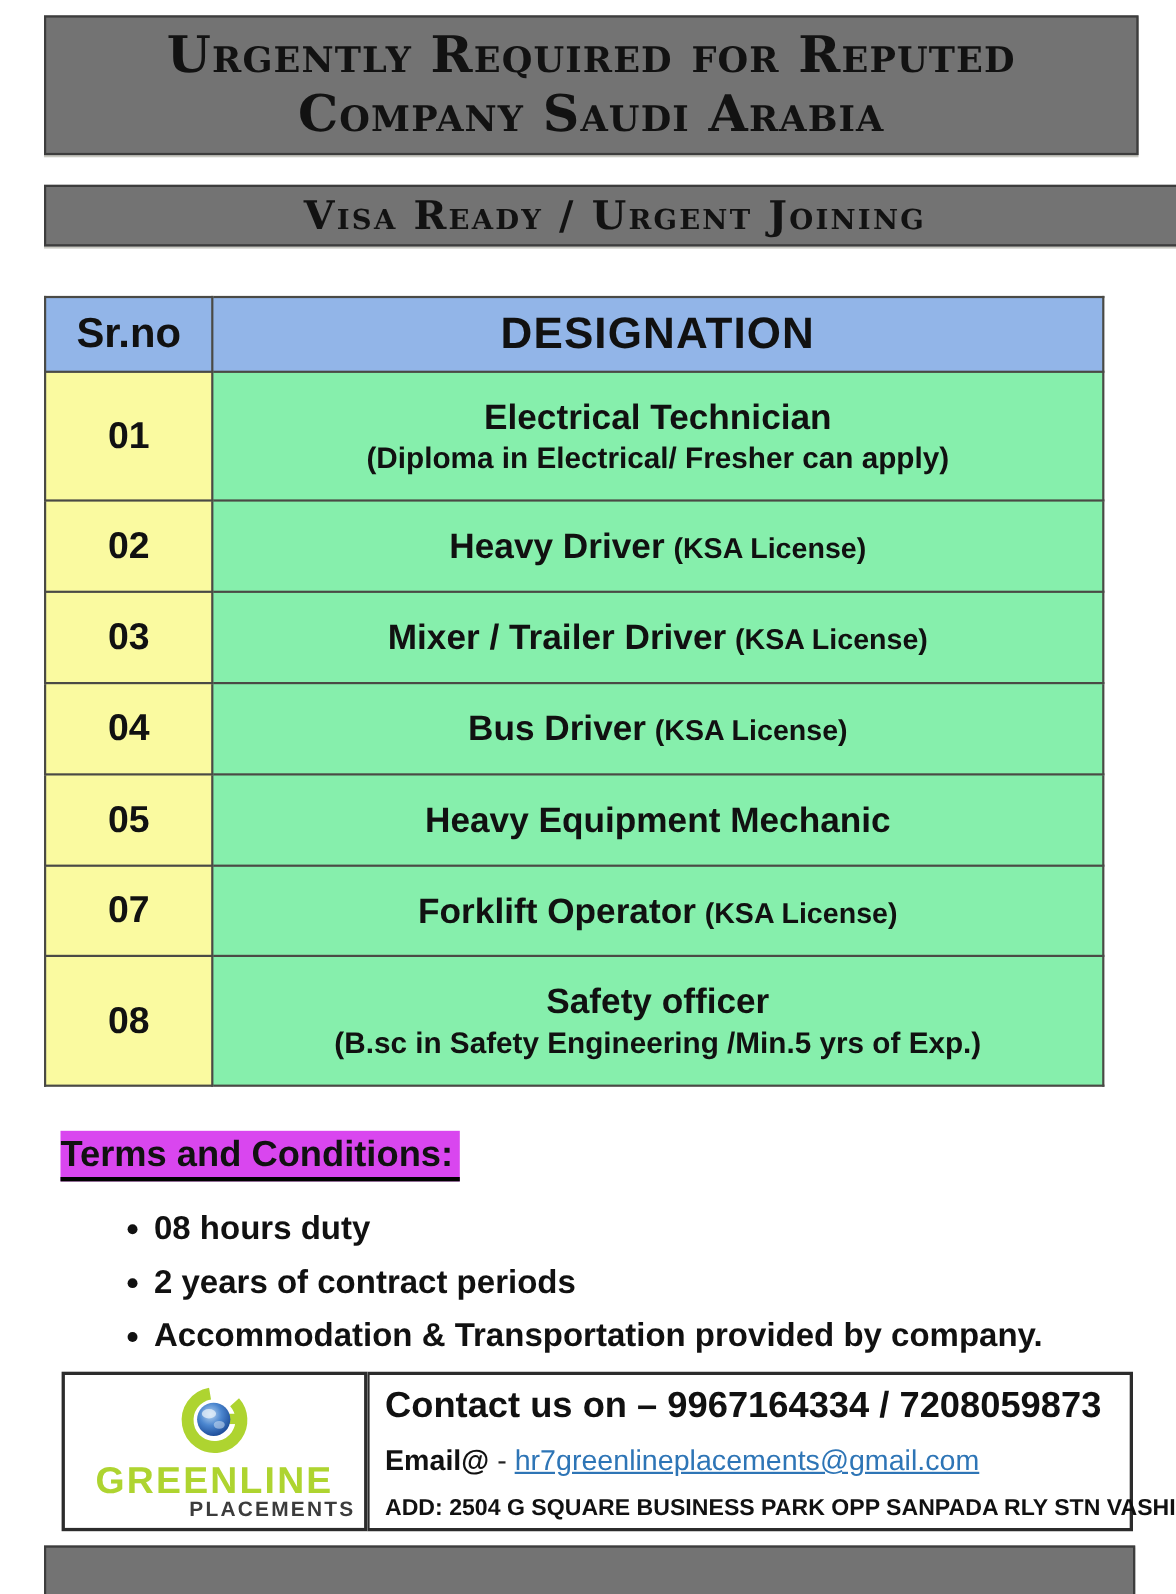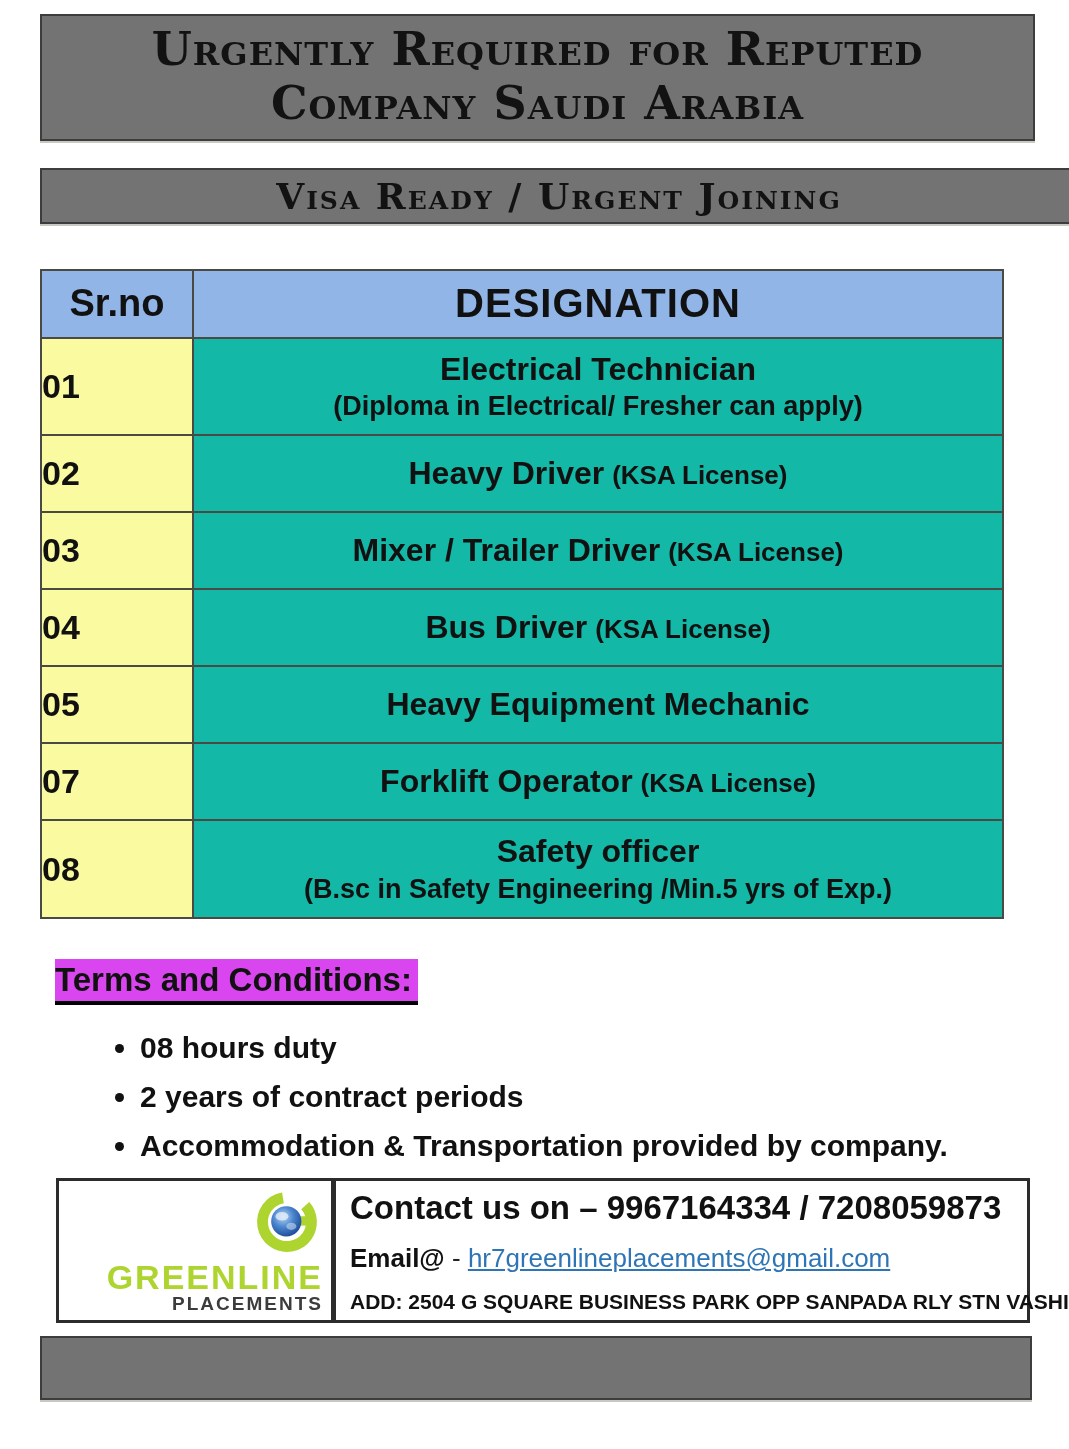--- a/index.html
+++ b/index.html
@@ -65,27 +65,28 @@
     height: 68px;
   }
   th.col-designation {
     background: #92b5e8;
     font-size: 40px;
     letter-spacing: 1px;
   }
   td.cell-no {
     width: 152px;
     background: #fafaa0;
+    text-align: center;
     font-size: 34px;
     font-weight: bold;
   }
   td.cell-designation {
-    background: #14b8a6;
-    text-align: center;
-    padding: 12px 10px;
+    background: #86efac;
+    text-align: center;
+    padding: 22px 10px;
     line-height: 1.15;
   }
   td.cell-designation.single { height: 77px; }
   td.cell-designation.double { height: 88px; }
   .row-title { font-size: 32px; font-weight: bold; }
   .row-note { font-weight: bold; }
   .row-note.inline { font-size: 26px; margin-left: 8px; }
   .row-note.below { display: block; font-size: 27px; margin-top: 4px; }
 
   
@@ -114,21 +115,21 @@
     display: flex;
     margin: 4px 0 0 16px;
     width: 974px;
   }
   .logo-box {
     width: 278px; height: 145px;
     border: 3px solid #2c2c2c;
     background: #fff;
     display: flex;
     flex-direction: column;
-    align-items: flex-end;
+    align-items: center;
     justify-content: center;
     padding: 4px 8px;
   }
   .logo-mark { height: 72px; }
   .brand-name {
     font-size: 34px;
     font-weight: bold;
     letter-spacing: 2px;
     color: #aed430;
     line-height: 1;

